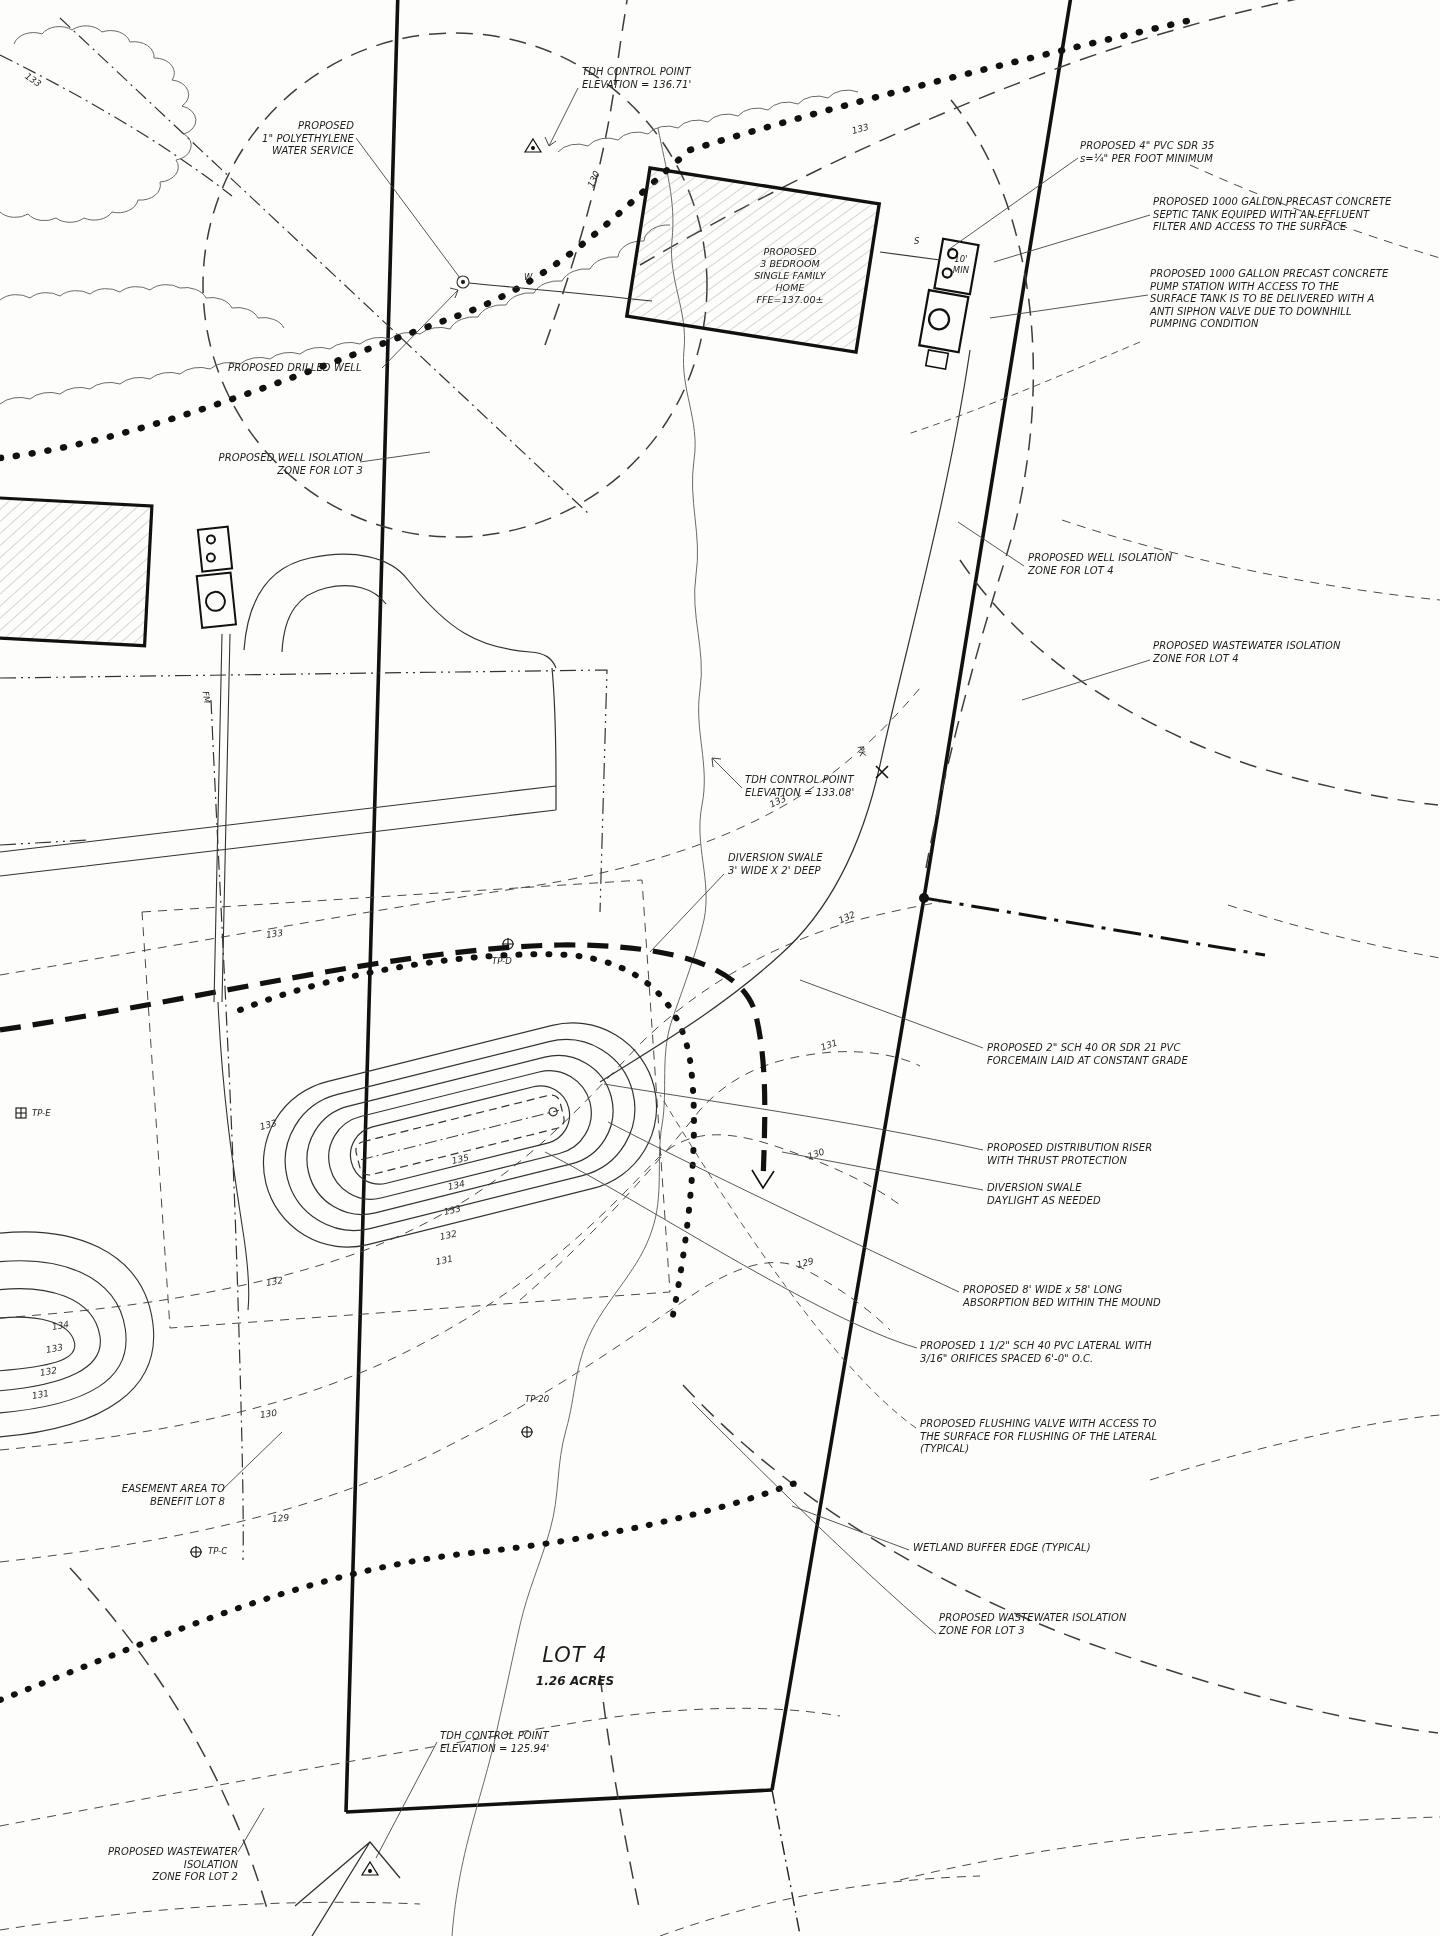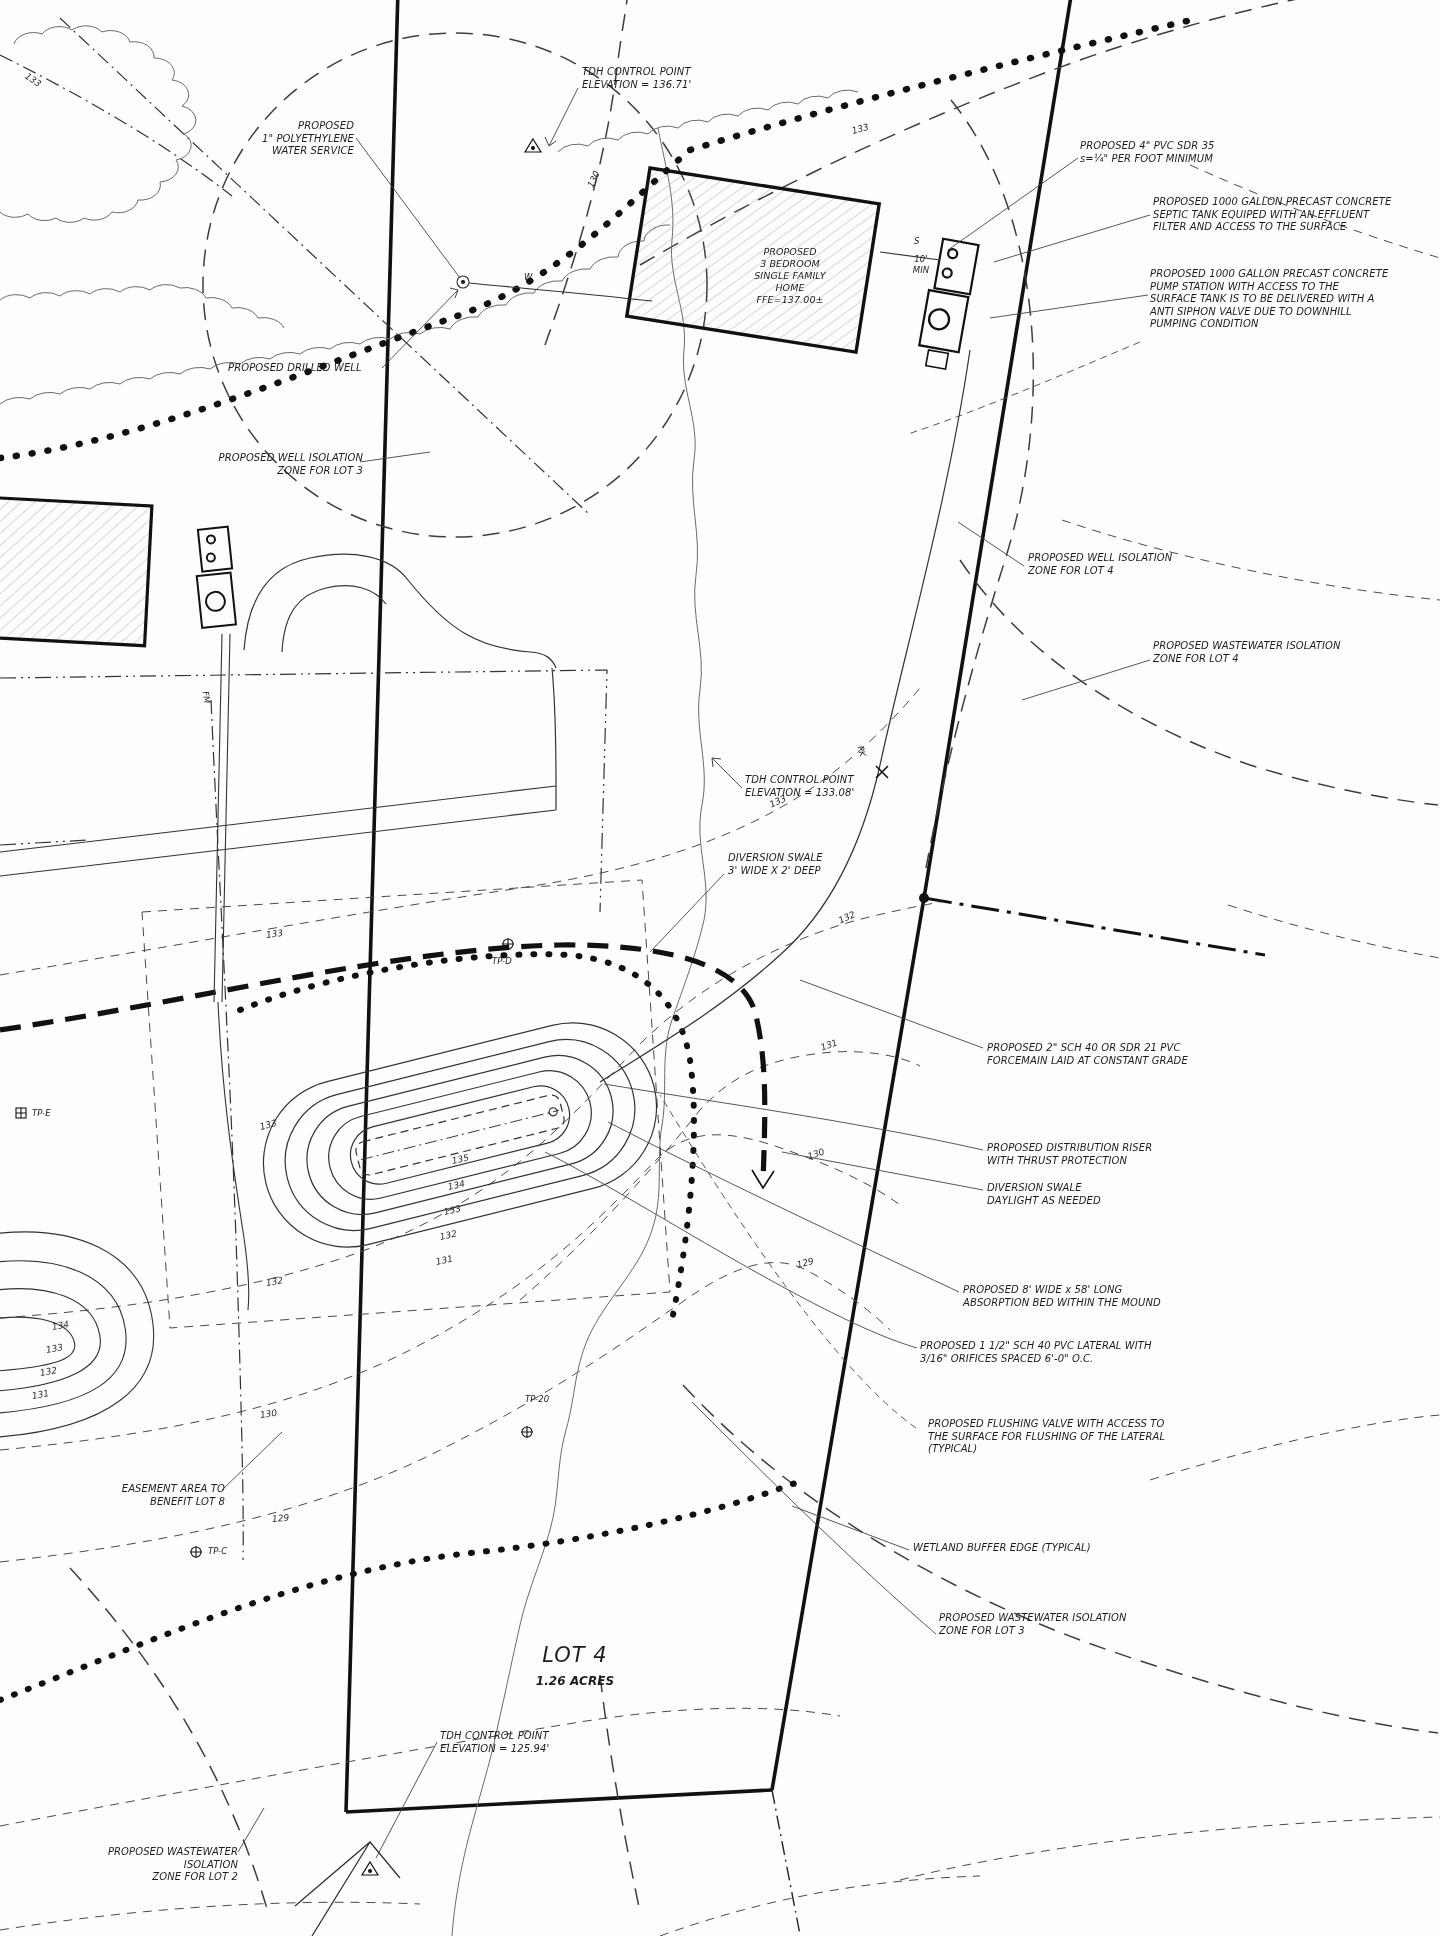--- a/index.html
+++ b/index.html
@@ -243,21 +243,21 @@
 <div class="ann" style="left:1080px;top:140px;width:230px;">PROPOSED 4" PVC SDR 35
 s=¼" PER FOOT MINIMUM</div>
 <div class="ann" style="left:1153px;top:196px;width:265px;">PROPOSED 1000 GALLON PRECAST CONCRETE
 SEPTIC TANK EQUIPED WITH AN EFFLUENT
 FILTER AND ACCESS TO THE SURFACE</div>
 <div class="ann" style="left:1150px;top:268px;width:275px;">PROPOSED 1000 GALLON PRECAST CONCRETE
 PUMP STATION WITH ACCESS TO THE
 SURFACE TANK IS TO BE DELIVERED WITH A
 ANTI SIPHON VALVE DUE TO DOWNHILL
 PUMPING CONDITION</div>
-<div class="ann ctr sm" style="left:904px;top:254px;width:34px;">10'
+<div class="ann ctr sm" style="left:944px;top:254px;width:34px;">10'
 MIN</div>
 <div class="ann sm" style="left:914px;top:236px;">S</div>
 <div class="ann" style="left:228px;top:362px;width:170px;">PROPOSED DRILLED WELL</div>
 <div class="ann rt" style="left:198px;top:452px;width:165px;">PROPOSED WELL ISOLATION
 ZONE FOR LOT 3</div>
 <div class="ann" style="left:1028px;top:552px;width:175px;">PROPOSED WELL ISOLATION
 ZONE FOR LOT 4</div>
 <div class="ann" style="left:1153px;top:640px;width:225px;">PROPOSED WASTEWATER ISOLATION
 ZONE FOR LOT 4</div>
 <div class="ann" style="left:745px;top:774px;width:150px;">TDH CONTROL POINT
@@ -267,21 +267,21 @@
 <div class="ann" style="left:987px;top:1042px;width:250px;">PROPOSED 2" SCH 40 OR SDR 21 PVC
 FORCEMAIN LAID AT CONSTANT GRADE</div>
 <div class="ann" style="left:987px;top:1142px;width:205px;">PROPOSED DISTRIBUTION RISER
 WITH THRUST PROTECTION</div>
 <div class="ann" style="left:987px;top:1182px;width:165px;">DIVERSION SWALE
 DAYLIGHT AS NEEDED</div>
 <div class="ann" style="left:963px;top:1284px;width:235px;">PROPOSED 8' WIDE x 58' LONG
 ABSORPTION BED WITHIN THE MOUND</div>
 <div class="ann" style="left:920px;top:1340px;width:275px;">PROPOSED 1 1/2" SCH 40 PVC LATERAL WITH
 3/16" ORIFICES SPACED 6'-0" O.C.</div>
-<div class="ann" style="left:920px;top:1418px;width:275px;margin-left:8px;">PROPOSED FLUSHING VALVE WITH ACCESS TO
+<div class="ann" style="left:920px;top:1418px;width:275px;">PROPOSED FLUSHING VALVE WITH ACCESS TO
 THE SURFACE FOR FLUSHING OF THE LATERAL
 (TYPICAL)</div>
 <div class="ann rt" style="left:103px;top:1483px;width:122px;">EASEMENT AREA TO
 BENEFIT LOT 8</div>
 <div class="ann" style="left:913px;top:1542px;width:230px;">WETLAND BUFFER EDGE (TYPICAL)</div>
 <div class="ann ctr lot-title" style="left:505px;top:1642px;width:140px;">LOT 4</div>
 <div class="ann ctr lot-acres" style="left:505px;top:1674px;width:140px;text-align:center;">1.26 ACRES</div>
 <div class="ann" style="left:939px;top:1612px;width:225px;">PROPOSED WASTEWATER ISOLATION
 ZONE FOR LOT 3</div>
 <div class="ann" style="left:440px;top:1730px;width:155px;">TDH CONTROL POINT

